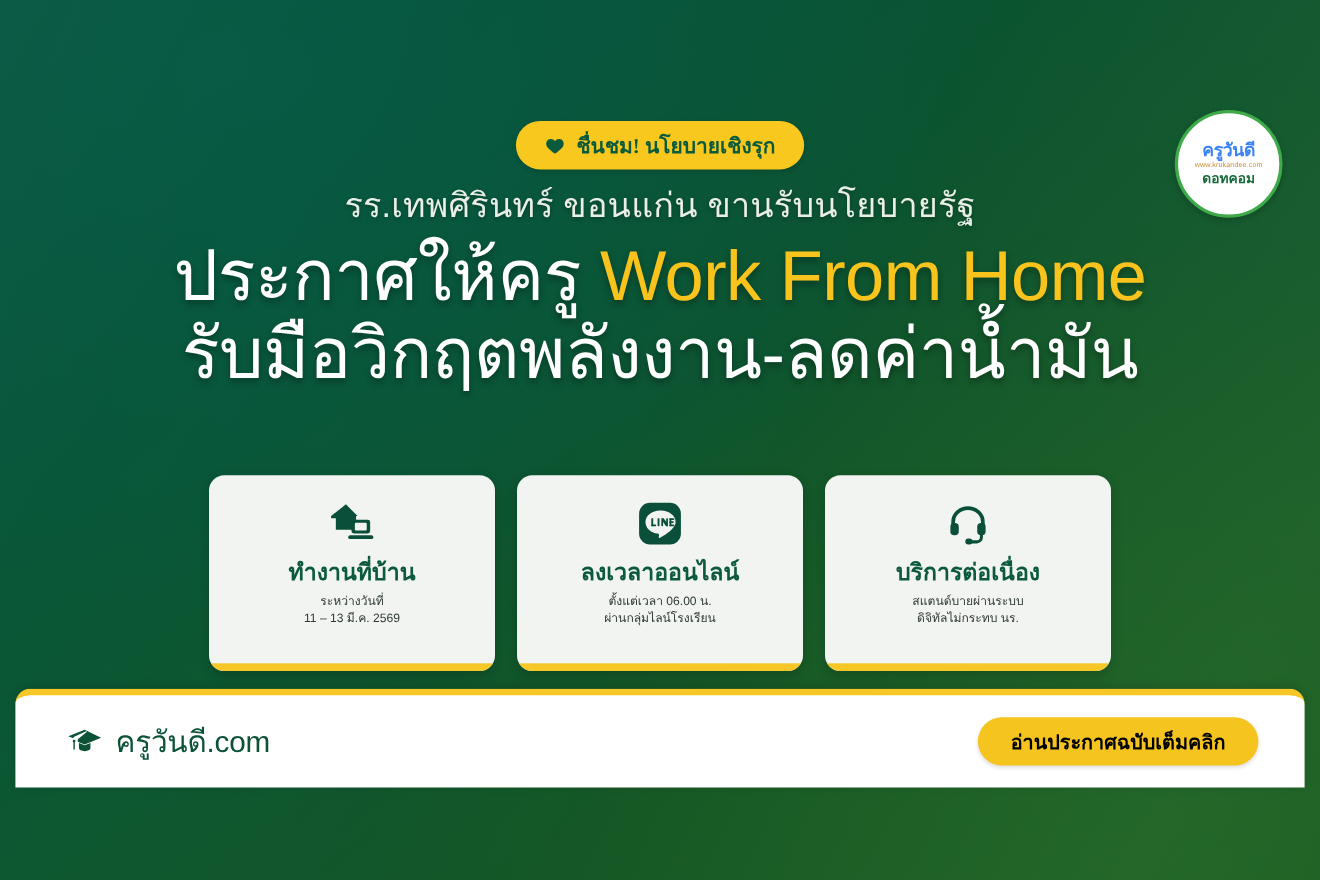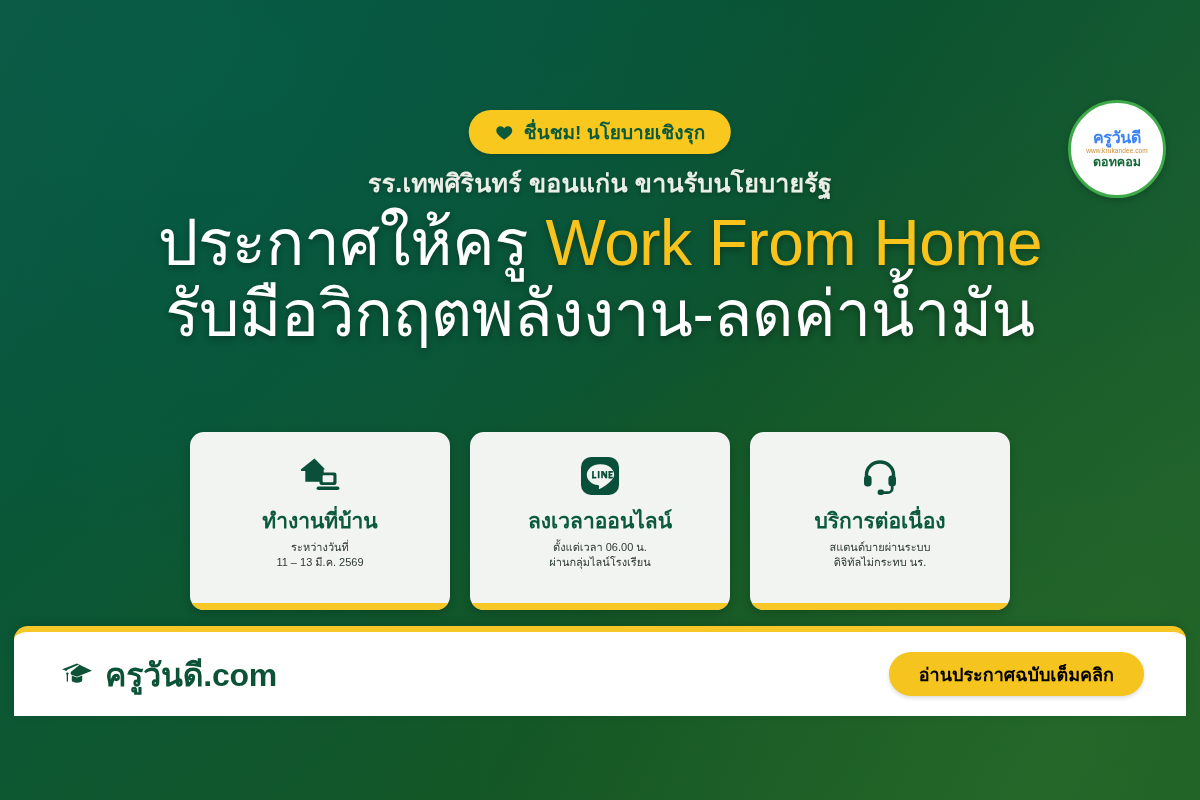--- a/index.html
+++ b/index.html
@@ -89,42 +89,43 @@
     height: 44px;
     padding: 0 26px;
     display: flex;
     align-items: center;
     gap: 10px;
     font-size: 19px;
     font-weight: bold;
     white-space: nowrap;
     z-index: 5;
     box-shadow: 0 2px 5px rgba(0,0,0,0.16);
+    font-family: Liberation Serif, serif;
   }
   .kicker .heart-ico {
     display: inline-block;
     width: 19px;
     height: 19px;
     color: #0c5a3c;
     flex: none;
   }
   .kicker .heart-ico svg { display: block; width: 100%; height: 100%; }
 
   
   .headline-wrap {
     position: absolute;
     top: 168px;
     left: 0;
     width: 1200px;
     text-align: center;
     z-index: 4;
   }
   .subhead {
-    font-size: 25px;
-    font-weight: bold;
+    font-size: 31px;
+    font-weight: normal;
     color: #e9eee7;
     letter-spacing: 0.2px;
     text-shadow: 0 2px 4px rgba(0,0,0,0.28);
     line-height: 1.25;
   }
   .title-1, .title-2 {
     font-size: 64px;
     font-weight: normal;
     line-height: 1.08;
     letter-spacing: -0.5px;
@@ -213,22 +214,22 @@
     gap: 11px;
   }
   .cap-ico {
     width: 34px;
     height: 34px;
     color: #0b5236;
     flex: none;
   }
   .cap-ico svg { display: block; width: 100%; height: 100%; }
   .footer-brand-text {
-    font-size: 32px;
-    font-weight: bold;
+    font-size: 27px;
+    font-weight: normal;
     color: #0b5236;
     letter-spacing: -0.2px;
   }
   .cta-button {
     background: #f6c41f;
     color: #000000;
     font-size: 18px;
     font-weight: bold;
     border: none;
     border-radius: 24px;

